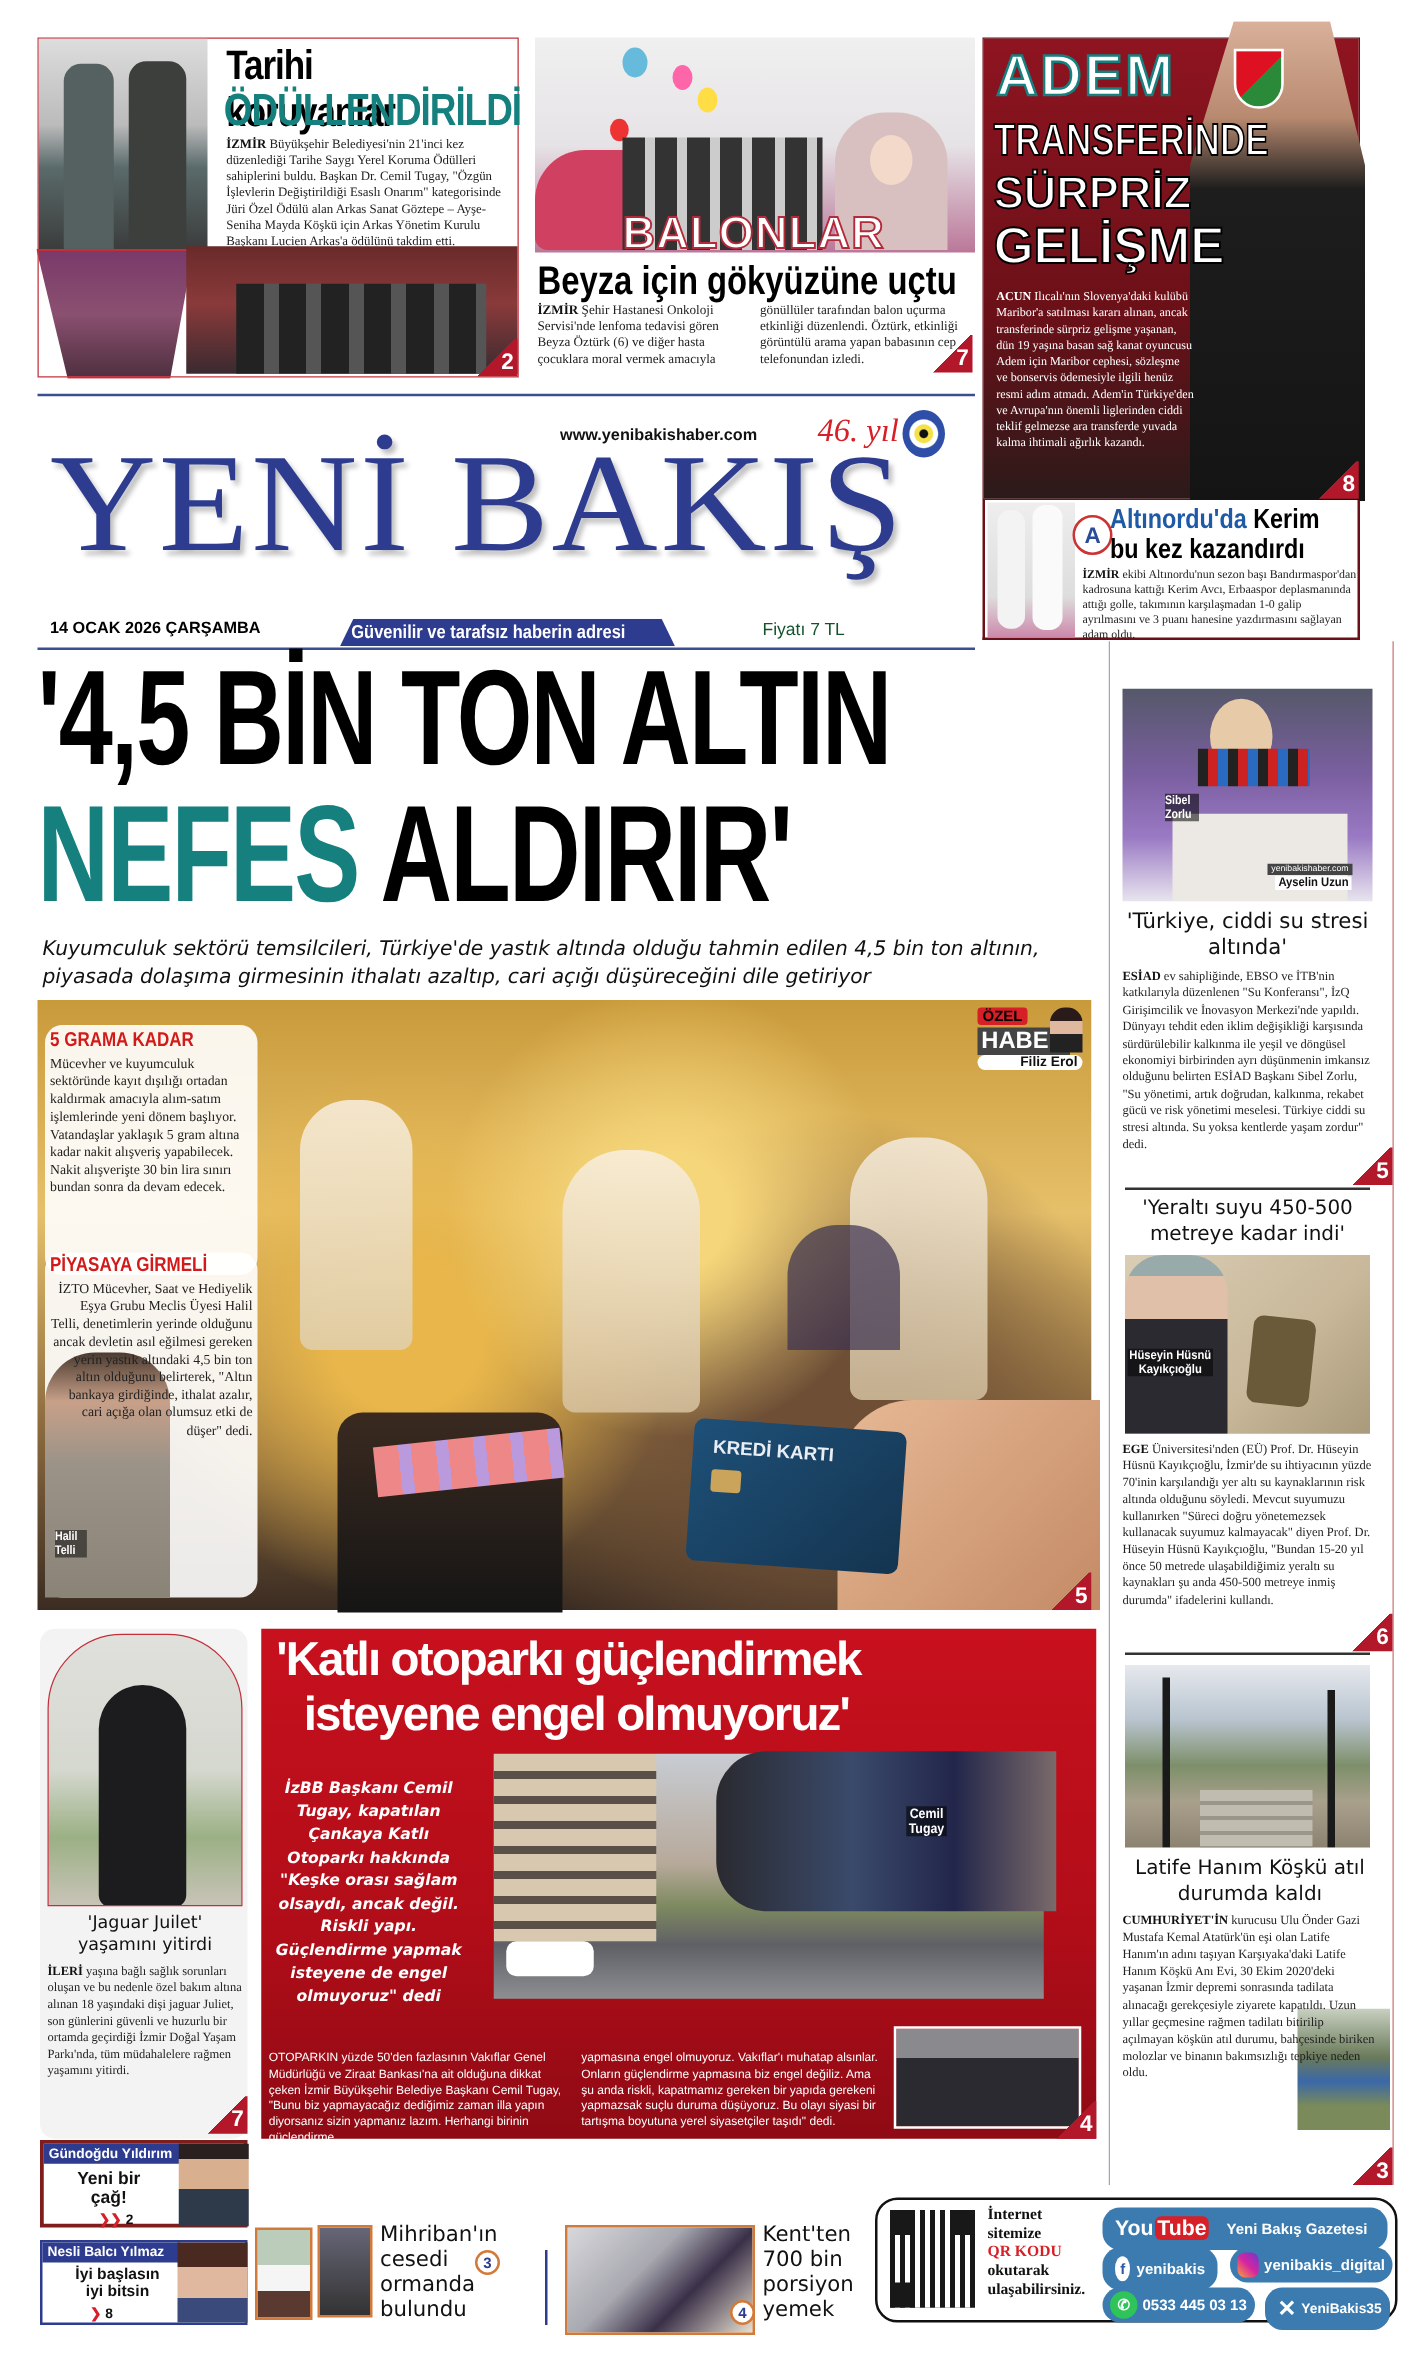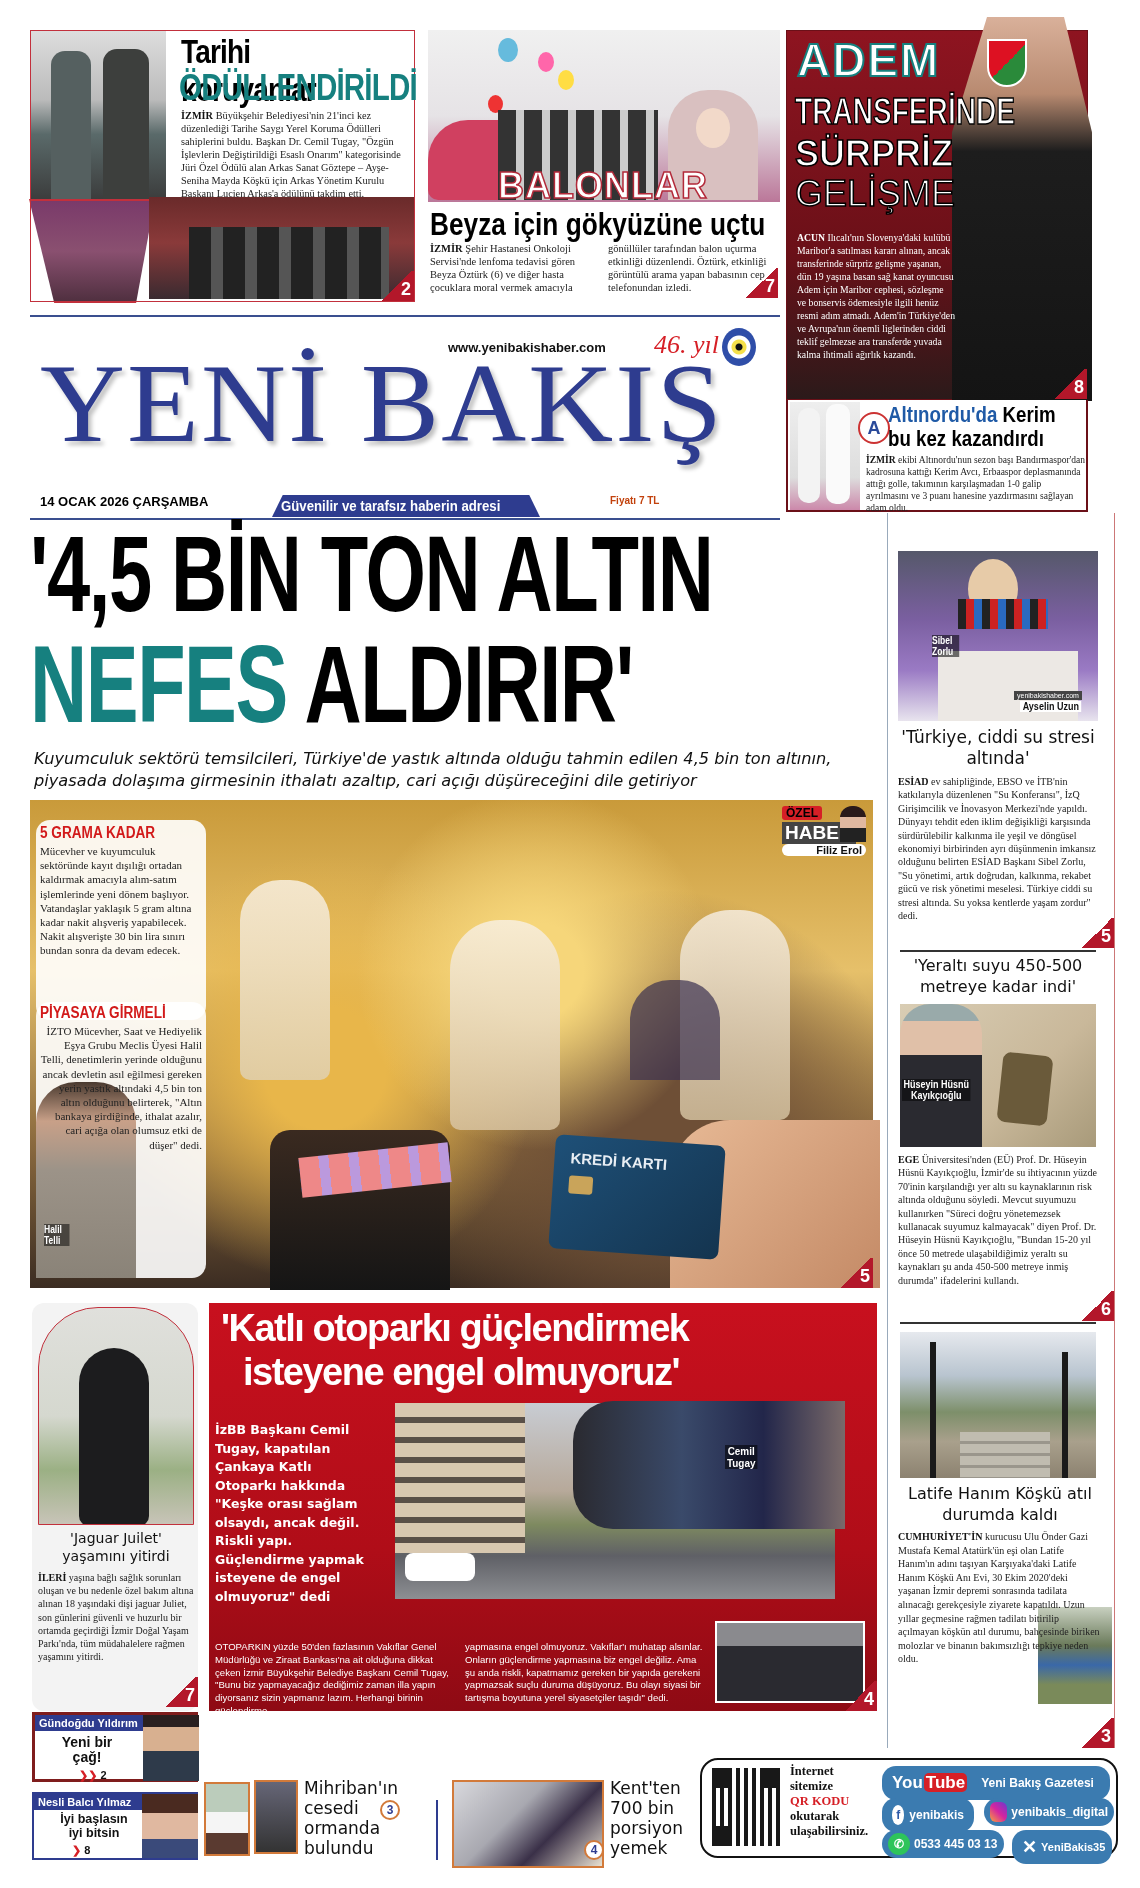--- a/index.html
+++ b/index.html
@@ -74,21 +74,21 @@
   <div class="abs body-text serif" style="left:180px;top:212px;width:165px;font-size:10.5px;line-height:13px">gönüllüler tarafından balon uçurma etkinliği düzenlendi. Öztürk, etkinliği görüntülü arama yapan babasının cep telefonundan izledi.</div>
   <div class="pagenum" style="right:2px;bottom:4px">7</div>
 </div>
 
 <div id="box3" class="abs">
   <div class="photo" style="left:165px;top:-14px;width:140px;height:384px;background:linear-gradient(180deg,#d9b09a 0%,#b88a70 20%,#1d1d1d 35%,#141414 100%);clip-path:polygon(25% 0,80% 0,100% 30%,100% 100%,0 100%,0 30%)"></div>
   <div class="abs sans" style="left:10px;top:2px;font-size:46px;font-weight:bold;color:#fff;-webkit-text-stroke:2px #16807f;letter-spacing:2px">ADEM</div>
   <div class="abs" style="left:200px;top:8px;width:40px;height:48px;background:linear-gradient(135deg,#d12 0 50%,#2a8a3a 50%);border:2px solid #fff;border-radius:0 0 20px 20px"></div>
   <div class="abs cond" style="left:8px;top:60px;font-size:36px;color:#fff;-webkit-text-stroke:1.5px #000;transform:scaleX(.78)">TRANSFERİNDE</div>
   <div class="abs sans" style="left:8px;top:102px;font-size:36px;font-weight:bold;color:#fff;-webkit-text-stroke:1.5px #000">SÜRPRİZ</div>
-  <div class="abs sans" style="left:8px;top:142px;font-size:36px;font-weight:normal;color:#fff;-webkit-text-stroke:1.5px #000">GELİŞME</div>
+  <div class="abs sans" style="left:8px;top:142px;font-size:41px;font-weight:bold;color:#fff;-webkit-text-stroke:1.5px #000">GELİŞME</div>
   <div class="abs body-text serif" style="left:10px;top:200px;width:158px;font-size:9.7px;line-height:13px;color:#fff">
     <b style="color:#fff">ACUN</b> <span>Ilıcalı'nın Slovenya'daki kulübü Maribor'a satılması kararı alınan, ancak transferinde sürpriz gelişme yaşanan, dün 19 yaşına basan sağ kanat oyuncusu Adem için Maribor cephesi, sözleşme ve bonservis ödemesiyle ilgili henüz resmi adım atmadı. Adem'in Türkiye'den ve Avrupa'nın önemli liglerinden ciddi teklif gelmezse ara transferde yuvada kalma ihtimali ağırlık kazandı.</span>
   </div>
   <div class="pagenum" style="right:0;bottom:0">8</div>
 </div>
 
 <div id="box4" class="abs">
   <div class="photo" style="left:2px;top:2px;width:70px;height:108px;background:linear-gradient(180deg,#eee 0%,#ddd 70%,#c8a 100%)">
     <div class="abs" style="left:8px;top:6px;width:22px;height:95px;background:#f3f3f3;border-radius:10px"></div>
     <div class="abs" style="left:36px;top:2px;width:24px;height:100px;background:#fafafa;border-radius:10px"></div>
@@ -104,21 +104,21 @@
 </div>
 
 <div class="hr" style="left:30px;top:315px;width:750px"></div>
 <div class="abs sans" style="left:448px;top:340px;font-size:13px;font-weight:bold;color:#111">www.yenibakishaber.com</div>
 <div class="abs serif" style="left:654px;top:330px;font-size:26px;font-style:italic;color:#d61f26">46. yıl</div>
 <div class="abs" style="left:722px;top:328px;width:34px;height:38px;border-radius:50%;background:radial-gradient(circle,#111 0 3px,#f5e04a 4px 7px,#fff 8px 11px,#2f4ea8 12px)"></div>
 <div class="abs logo" style="left:40px;top:338px;font-size:112px;line-height:130px;transform:scaleX(1.05);transform-origin:left top;text-shadow:3px 4px 4px rgba(0,0,0,.25)">YENİ BAKIŞ</div>
 <div class="abs sans" style="left:40px;top:494px;font-size:13px;font-weight:bold;color:#000000">14 OCAK 2026 ÇARŞAMBA</div>
 <div class="abs" style="left:272px;top:495px;width:268px;height:22px;background:#2e3c8f;clip-path:polygon(4% 0,96% 0,100% 100%,0 100%)"></div>
 <div class="abs cond" style="left:281px;top:497px;font-size:15px;color:#fff;transform:scaleX(.88);white-space:nowrap">Güvenilir ve tarafsız haberin adresi</div>
-<div class="abs sans" style="left:610px;top:495px;font-size:10px;font-weight:bold;color:#c2410c">Fiyatı 7 TL</div>
+<div class="abs sans" style="left:610px;top:495px;font-size:14px;font-weight:normal;color:#14532d">Fiyatı 7 TL</div>
 <div class="hr" style="left:30px;top:518px;width:750px"></div>
 
 <div class="abs cond" style="left:30px;top:518px;font-size:108px;line-height:112px;color:#000;transform:scaleX(.72);white-space:nowrap;letter-spacing:-2px">'4,5 BİN TON ALTIN</div>
 <div class="abs cond" style="left:30px;top:628px;font-size:110px;line-height:112px;transform:scaleX(.72);white-space:nowrap;letter-spacing:-2px">
   <span style="color:#16807f">NEFES</span> <span style="color:#000">ALDIRIR'</span>
 </div>
 <div class="abs" style="left:34px;top:748px;width:845px;font-family:'DejaVu Sans',sans-serif;font-style:italic;font-size:16.2px;line-height:22px;color:#111">Kuyumculuk sektörü temsilcileri, Türkiye'de yastık altında olduğu tahmin edilen 4,5 bin ton altının, piyasada dolaşıma girmesinin ithalatı azaltıp, cari açığı düşüreceğini dile getiriyor</div>
 
 <div id="gold" class="abs">
   <div class="abs" style="left:210px;top:80px;width:90px;height:200px;background:linear-gradient(180deg,#f8efe0,#e0d0b0);border-radius:40px 40px 10px 10px;opacity:.85"></div>
@@ -210,21 +210,21 @@
 
 <div id="otopark" class="abs">
   <div class="abs sans" style="left:12px;top:4px;font-size:38px;font-weight:bold;color:#fff;letter-spacing:-1.5px;white-space:nowrap">'Katlı otoparkı güçlendirmek</div>
   <div class="abs sans" style="left:34px;top:48px;font-size:38px;font-weight:bold;color:#fff;letter-spacing:-1.5px;white-space:nowrap">isteyene engel olmuyoruz'</div>
   <div class="photo" style="left:186px;top:100px;width:440px;height:196px;background:linear-gradient(180deg,#c8ccd3 0%,#b7a99a 45%,#7e8a60 62%,#5f6066 78%,#8d8f93 100%)">
     <div class="abs" style="left:0;top:0;width:130px;height:150px;background:repeating-linear-gradient(180deg,#d8c8b0 0 14px,#5a5048 14px 20px)"></div>
     <div class="abs" style="left:10px;top:150px;width:70px;height:28px;background:#fff;border-radius:8px"></div>
   </div>
   <div class="photo" style="left:364px;top:98px;width:272px;height:128px;border-radius:40px 0 0 40px;background:linear-gradient(90deg,#2a2a30 0%,#3a4a6a 40%,#22264a 70%,#7a6a6a 100%)"></div>
   <div class="abs cond" style="left:516px;top:142px;width:36px;font-size:11px;line-height:12px;color:#fff;background:rgba(0,0,0,.55);text-align:center;transform:scaleX(.9)">Cemil Tugay</div>
-  <div class="abs" style="left:6px;top:118px;width:160px;text-align:left;font-family:'DejaVu Sans',sans-serif;font-weight:bold;font-size:12.5px;line-height:18.5px;color:#fff">İzBB Başkanı Cemil Tugay, kapatılan Çankaya Katlı Otoparkı hakkında "Keşke orası sağlam olsaydı, ancak değil. Riskli yapı. Güçlendirme yapmak isteyene de engel olmuyoruz" dedi</div>
+  <div class="abs" style="left:6px;top:118px;width:160px;text-align:center;font-family:'DejaVu Sans',sans-serif;font-style:italic;font-weight:bold;font-size:12.5px;line-height:18.5px;color:#fff">İzBB Başkanı Cemil Tugay, kapatılan Çankaya Katlı Otoparkı hakkında "Keşke orası sağlam olsaydı, ancak değil. Riskli yapı. Güçlendirme yapmak isteyene de engel olmuyoruz" dedi</div>
   <div class="abs sans" style="left:6px;top:338px;width:240px;font-size:9.6px;line-height:12.8px;color:#fff">OTOPARKIN yüzde 50'den fazlasının Vakıflar Genel Müdürlüğü ve Ziraat Bankası'na ait olduğuna dikkat çeken İzmir Büyükşehir Belediye Başkanı Cemil Tugay, "Bunu biz yapmayacağız dediğimiz zaman illa yapın diyorsanız sizin yapmanız lazım. Herhangi birinin güçlendirme</div>
   <div class="abs sans" style="left:256px;top:338px;width:240px;font-size:9.6px;line-height:12.8px;color:#fff">yapmasına engel olmuyoruz. Vakıflar'ı muhatap alsınlar. Onların güçlendirme yapmasına biz engel değiliz. Ama şu anda riskli, kapatmamız gereken bir yapıda gerekeni yapmazsak suçlu duruma düşüyoruz. Bu olayı siyasi bir tartışma boyutuna yerel siyasetçiler taşıdı" dedi.</div>
   <div class="photo" style="left:506px;top:318px;width:150px;height:82px;border:2px solid #fff;background:linear-gradient(180deg,#8a8a8e 0 30%,#2a2a30 30%)"></div>
   <div class="pagenum" style="right:0;bottom:0">4</div>
 </div>
 
 <div class="abs" style="left:32px;top:1712px;width:166px;height:70px;border:3px solid #7f1d1d">
   <div class="abs cond" style="left:0;top:0;width:110px;background:#2e3c8f;color:#fff;font-size:11px;padding:2px 4px;white-space:nowrap">Gündoğdu Yıldırım</div>
   <div class="abs cond" style="left:22px;top:20px;width:60px;text-align:center;font-size:14px;line-height:15px;color:#111">Yeni bir çağ!</div>
   <div class="abs sans" style="left:44px;top:54px;font-size:11px;font-weight:bold;color:#111"><span style="color:#d61f26">❯❯</span> <span>2</span></div>

